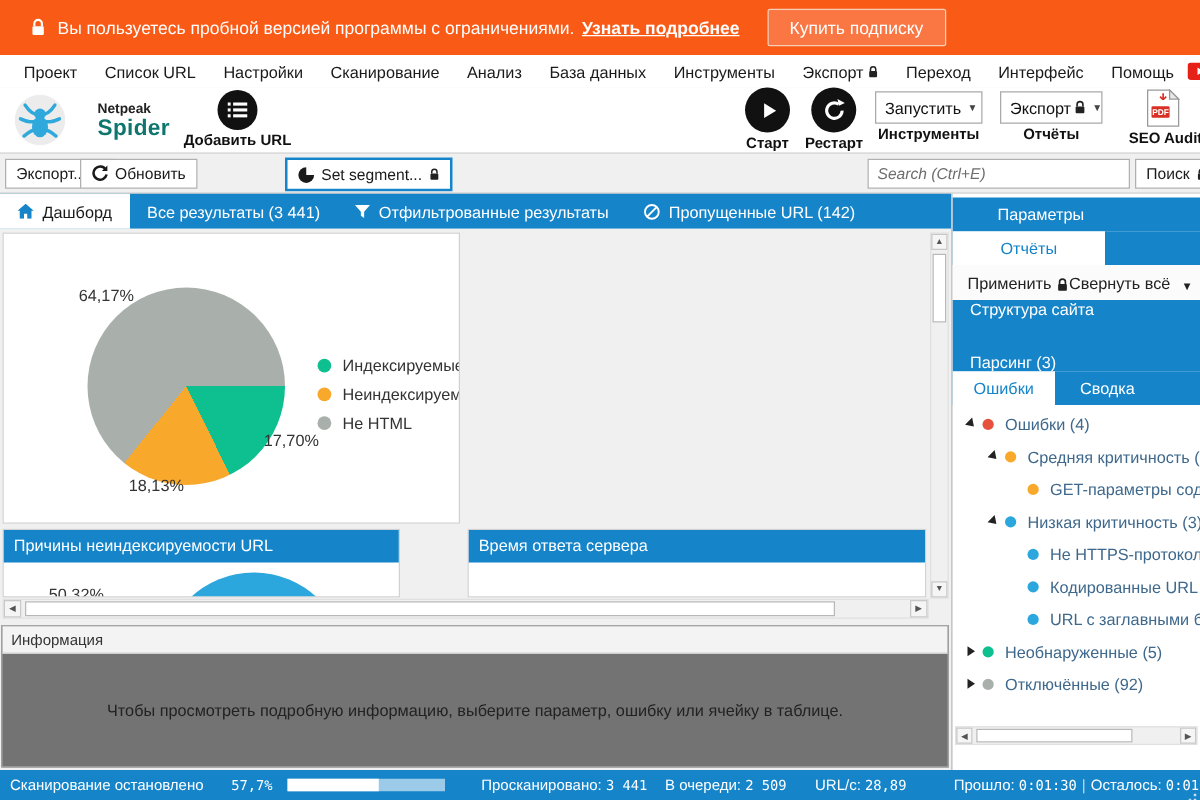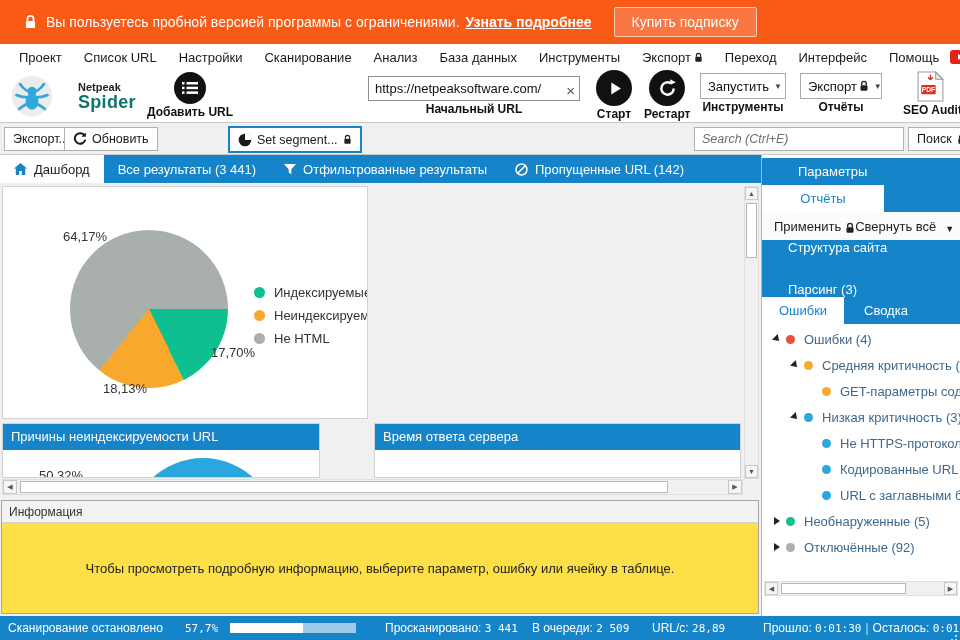--- a/index.html
+++ b/index.html
@@ -92,21 +92,21 @@
   
   .sbar{position:absolute;background:#f0f0f0;border:1px solid #e0e0e0;box-sizing:border-box}
   .sbtn{position:absolute;background:#f5f5f5;border:1px solid #c8c8c8;box-sizing:border-box;color:#555;
         display:flex;align-items:center;justify-content:center;font-size:7px;cursor:pointer}
   .sthumb{position:absolute;background:#fff;border:1px solid #b8b8b8;box-sizing:border-box;cursor:pointer}
   #vscroll{left:744px;top:3px;width:15px;height:293px}
   #hscroll{left:2px;top:296px;width:741px;height:16px}
   #sb-hscroll{left:2px;top:426px;width:194px;height:15px}
 
   
-  #info-panel{position:absolute;left:1px;top:317px;width:758px;height:114px;background:#fde047;
+  #info-panel{position:absolute;left:1px;top:317px;width:758px;height:114px;background:#737373;
               border:1px solid #a5a5a5;box-sizing:border-box}
   .info-header{height:21px;background:#f3f3f3;border-bottom:1px solid #d0d0d0;font-size:12px;color:#333;
                display:flex;align-items:center;padding:0 7px}
   .info-body{height:90px;display:flex;align-items:center;justify-content:center;font-size:13px;color:#222;
              text-align:center;padding:0 20px}
 
   
   #sidebar{position:absolute;left:761px;top:155px;width:199px;height:461px;background:#fff;
            border-left:1px solid #b5b5b5;box-sizing:border-box;overflow:hidden}
   .sb-param{position:absolute;left:0;top:3px;width:199px;height:27px;background:#1584C9;color:#fff;
@@ -114,21 +114,21 @@
   .sb-reports-row{position:absolute;left:0;top:30px;width:199px;height:27px;background:#1584C9}
   .sb-reports-tab{position:absolute;left:0;top:0;width:122px;height:27px;background:#fff;color:#1584C9;
                   display:flex;align-items:center;justify-content:center;font-size:13px;cursor:pointer}
   .sb-actions{position:absolute;left:0;top:57px;width:199px;height:28px;background:#fbfbfb;display:flex;
               align-items:center;font-size:13px;color:#222;padding:0 12px;box-sizing:border-box}
   .sb-action{display:flex;align-items:flex-end;gap:4px;cursor:pointer;white-space:nowrap}
   #collapse-all{margin-left:auto}
   #collapse-all .caret{font-size:9px;color:#222}
   .sb-nav{position:absolute;left:0;top:85px;width:199px;height:57px;background:#1584C9;color:#fff;
           font-size:13px;display:flex;flex-direction:column;justify-content:center;gap:27px;
-          padding-left:26px;box-sizing:border-box}
+          padding-left:14px;box-sizing:border-box}
   .sb-nav-item{cursor:pointer}
   .sb-tabs{position:absolute;left:0;top:142px;width:199px;height:27px;background:#1584C9;display:flex}
   .sb-tab-errors{width:82px;background:#fff;color:#1584C9;display:flex;align-items:center;
                  justify-content:center;font-size:13px;cursor:pointer}
   .sb-tab-summary{color:#fff;display:flex;align-items:center;font-size:13px;padding-left:20px;cursor:pointer}
   #tree{position:absolute;left:0;top:171px;width:199px;height:253px;overflow:hidden}
   .tree-row{height:26px;display:flex;align-items:center;font-size:13px;color:#3E688C;white-space:nowrap;
             cursor:pointer;box-sizing:border-box}
   .tw{width:18px;display:flex;justify-content:center;flex:none}
   .tri-closed{width:0;height:0;border-left:6px solid #222;border-top:4px solid transparent;
@@ -256,27 +256,20 @@
               <rect x="4.5" y="5.7" width="11.5" height="2.5"></rect>
               <rect x="0" y="10.4" width="2.5" height="2.5"></rect>
               <rect x="4.5" y="10.4" width="11.5" height="2.5"></rect>
             </g>
           </svg>
       </span>
     </span>
     <div class="tool-label">Добавить URL</div>
   </div>
 
-  <div class="tool-group" id="url-group">
-    <span id="url-wrap">
-      <input id="url-input" type="text" value="https://netpeaksoftware.com/" style="">
-      <span id="url-clear">×</span>
-    </span>
-    <div class="tool-label">Начальный URL</div>
-  </div>
 
   <div class="tool-group" id="start-group">
     <span class="circle-btn" style="width:36px;height:36px">
       <span>
         <svg width="15" height="15" viewBox="0 0 14 14">
             <path d="M4 1.5v11l9-5.5z" fill="#fff"></path>
           </svg>
       </span>
     </span>
     <div class="tool-label">Старт</div>

